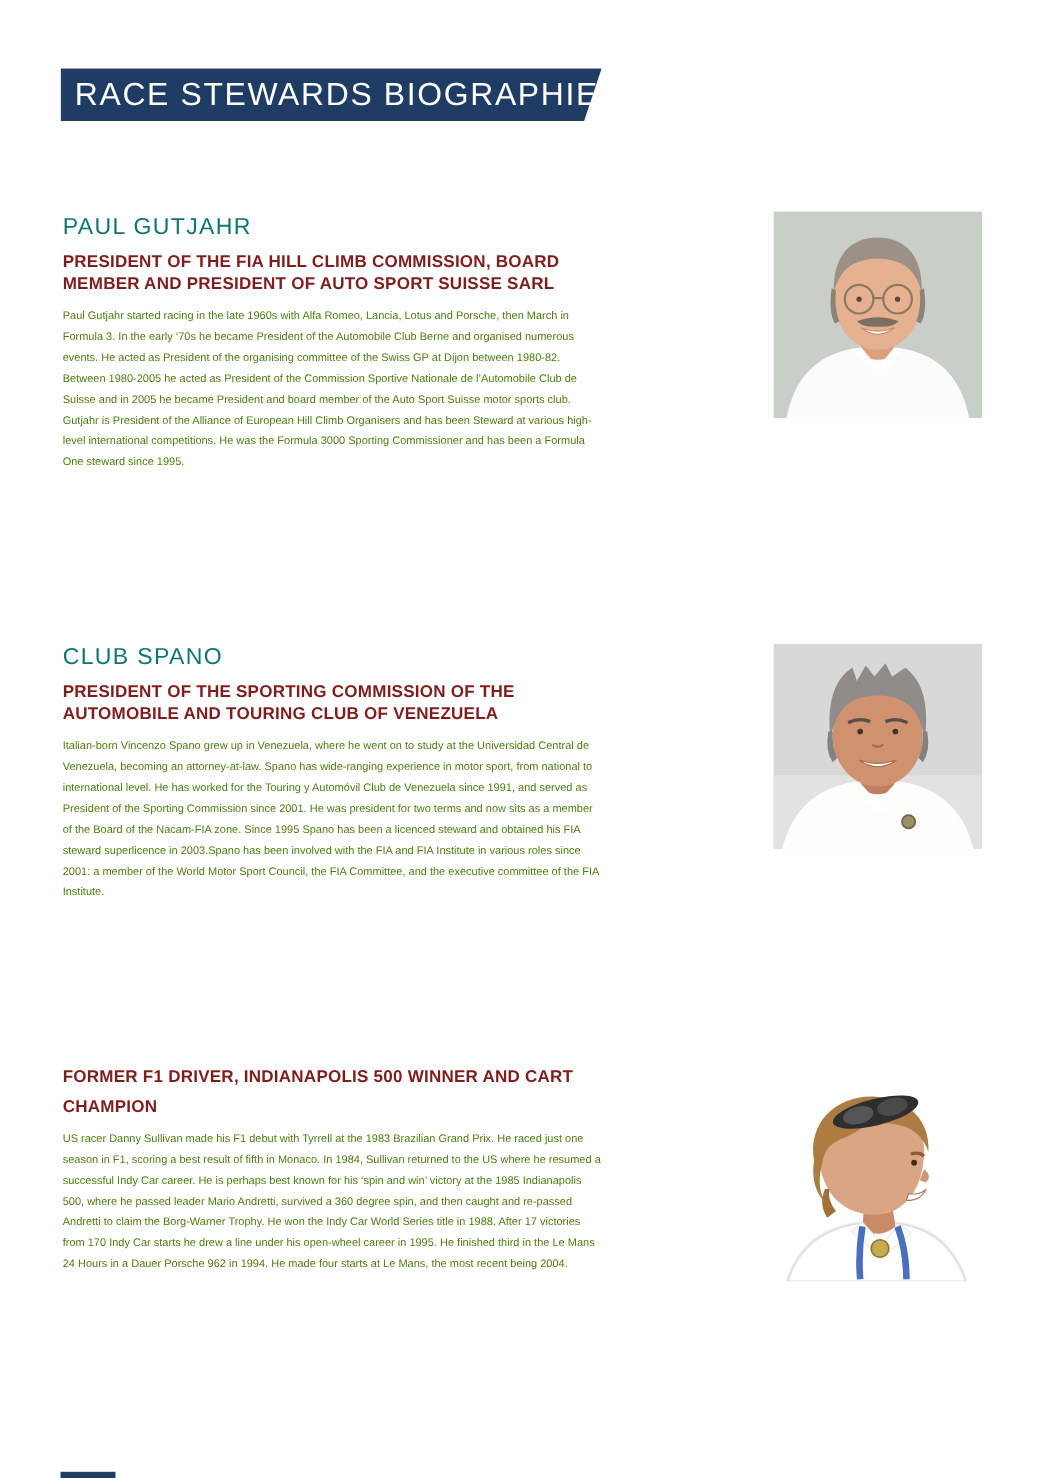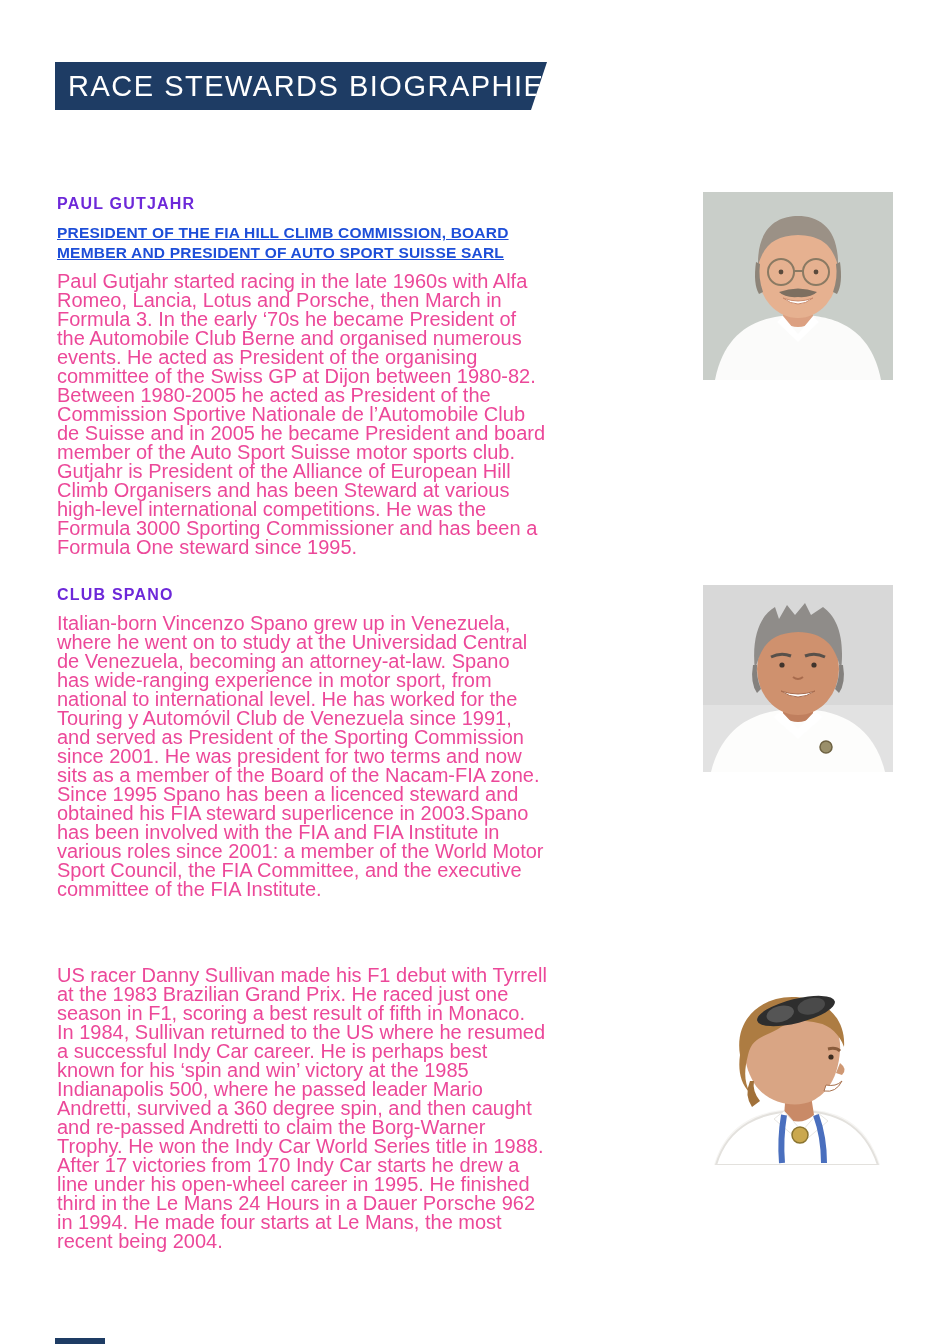--- a/index.html
+++ b/index.html
@@ -32,39 +32,38 @@
 
   
   .bio {
     position: absolute; left: 57px; width: 490px;
   }
   .bio-1 { top: 195px; }
   .bio-2 { top: 586px; }
   .bio-3 { top: 966px; }
   .bio h2 {
     margin: 0 0 10px 0;
-    font-size: 16px;
-    font-weight: 700;
-    color: #6d28d9;
+    font-size: 21px;
+    font-weight: 400;
+    color: #0f766e;
     letter-spacing: 1.2px;
   }
   .bio h3 {
     margin: 0 0 9px 0;
     font-size: 15.5px;
     font-weight: 700;
-    color: #1d4ed8;
+    color: #7f1d1d;
     line-height: 20px;
     letter-spacing: 0.2px;
-    text-decoration: underline;
   }
   .bio-3 h3 { line-height: 27px; margin-bottom: 6px; }
   .bio p {
     margin: 0;
-    font-size: 20px;
-    color: #ec4899;
+    font-size: 10px;
+    color: #4d7c0f;
     line-height: 19px;
   }
 
   
   .photo {
     position: absolute; margin: 0; overflow: hidden;
   }
   .photo svg { display: block; }
   .photo-1 { left: 703px; top: 192px; width: 190px; height: 188px; }
   .photo-2 { left: 703px; top: 585px; width: 190px; height: 187px; }
@@ -107,20 +106,21 @@
     </g>
     <circle cx="78" cy="80" r="2.4" fill="#5a4a3c"></circle>
     <circle cx="113" cy="80" r="2.4" fill="#5a4a3c"></circle>
     <path d="M76 100 Q95 93 114 100 Q108 106 95 105 Q82 106 76 100 Z" fill="#7d6f60"></path>
     <path d="M80 106 Q95 118 110 106 Q95 112 80 106 Z" fill="#ffffff" stroke="#c98a6c" stroke-width="1"></path>
   </svg>
 </figure>
 
 <section class="bio bio-2">
   <h2>CLUB SPANO</h2>
+  <h3>PRESIDENT OF THE SPORTING COMMISSION OF THE AUTOMOBILE AND TOURING CLUB OF VENEZUELA</h3>
   <p>Italian-born Vincenzo Spano grew up in Venezuela, where he went on to study at the Universidad Central de Venezuela, becoming an attorney-at-law. Spano has wide-ranging experience in motor sport, from national to international level. He has worked for the Touring y Automóvil Club de Venezuela since 1991, and served as President of the Sporting Commission since 2001. He was president for two terms and now sits as a member of the Board of the Nacam-FIA zone. Since 1995 Spano has been a licenced steward and obtained his FIA steward superlicence in 2003.Spano has been involved with the FIA and FIA Institute in various roles since 2001: a member of the World Motor Sport Council, the FIA Committee, and the executive committee of the FIA Institute.</p>
 </section>
 
 <figure class="photo photo-2">
   <svg width="190" height="187" viewBox="0 0 190 187">
     <rect width="190" height="187" fill="#d8d8d8"></rect>
     <rect y="120" width="190" height="67" fill="#e2e2e2"></rect>
     <path d="M8 187 C20 138 56 124 95 124 C134 124 170 138 182 187 Z" fill="#fdfdfc"></path>
     <path d="M80 108 L80 132 Q95 142 110 132 L110 108 Z" fill="#c07f5e"></path>
     <path d="M78 126 L95 144 L112 126 L120 132 L95 154 L70 132 Z" fill="#ffffff"></path>
@@ -132,20 +132,21 @@
     <path d="M102 71 Q112 67 122 72" stroke="#57504a" stroke-width="3" fill="none"></path>
     <circle cx="79" cy="80" r="2.6" fill="#40342c"></circle>
     <circle cx="111" cy="80" r="2.6" fill="#40342c"></circle>
     <path d="M90 92 Q95 96 100 92" stroke="#a86b4d" stroke-width="2" fill="none"></path>
     <path d="M78 106 Q95 118 112 106 Q95 112 78 106 Z" fill="#ffffff" stroke="#a86b4d" stroke-width="1"></path>
     <circle cx="123" cy="162" r="6" fill="#9a8f6a" stroke="#6e6242" stroke-width="1.5"></circle>
   </svg>
 </figure>
 
 <section class="bio bio-3">
+  <h3>FORMER F1 DRIVER, INDIANAPOLIS 500 WINNER AND CART CHAMPION</h3>
   <p>US racer Danny Sullivan made his F1 debut with Tyrrell at the 1983 Brazilian Grand Prix. He raced just one season in F1, scoring a best result of fifth in Monaco. In 1984, Sullivan returned to the US where he resumed a successful Indy Car career. He is perhaps best known for his ‘spin and win’ victory at the 1985 Indianapolis 500, where he passed leader Mario Andretti, survived a 360 degree spin, and then caught and re-passed Andretti to claim the Borg-Warner Trophy. He won the Indy Car World Series title in 1988. After 17 victories from 170 Indy Car starts he drew a line under his open-wheel career in 1995. He finished third in the Le Mans 24 Hours in a Dauer Porsche 962 in 1994. He made four starts at Le Mans, the most recent being 2004.</p>
 </section>
 
 <figure class="photo photo-3">
   <svg width="196" height="180" viewBox="0 0 196 180">
     <rect width="196" height="180" fill="#ffffff"></rect>
     <path d="M14 180 C26 138 60 124 98 124 C136 124 166 136 180 180 Z" fill="#f6f5f3"></path>
     <path d="M16 180 C28 140 62 126 98 126 C134 126 164 138 178 180 Z" fill="#ffffff" stroke="#e3e1dd" stroke-width="2"></path>
     <path d="M86 104 L84 132 Q100 142 114 130 L110 104 Z" fill="#c98a67"></path>
     <path d="M84 126 L102 146 L118 128 L128 136 L102 158 L74 134 Z" fill="#ffffff" stroke="#e8e6e2" stroke-width="1"></path>

